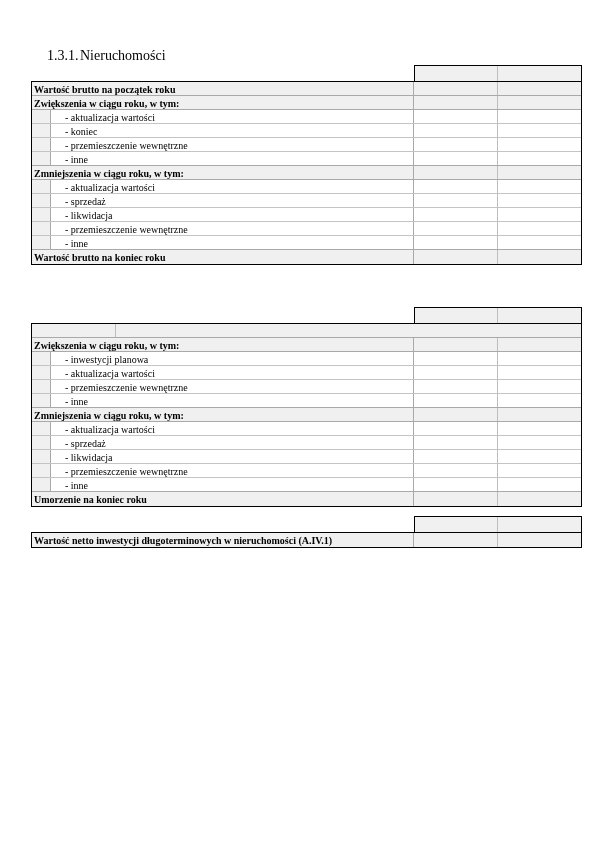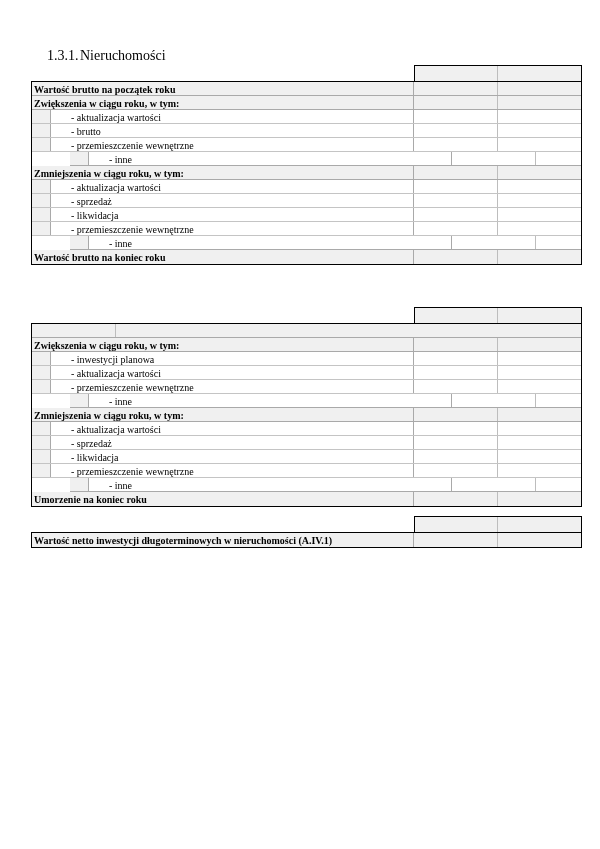--- a/index.html
+++ b/index.html
@@ -11,25 +11,25 @@
     .hdr .hcells { position: absolute; left: 383px; top: 0; width: 168px; height: 16px; border: 1.5px solid #000; border-bottom: none; box-sizing: border-box; display: flex; background: #f0f0f0; }
     .hdr .hcells .c1 { width: 83px; border-right: 1px solid #bdbdbd; box-sizing: border-box; }
     .hdr .hcells .c2 { flex: 1; }
     .tbl { border: 1.5px solid #000; box-sizing: border-box; }
     .row { display: flex; height: 14px; border-bottom: 1px solid #a9a9a9; box-sizing: border-box; font-size: 10px; line-height: 15.6px; }
     .row:last-child { border-bottom: none; justify-content: center; }
     .row .label { width: 382px; box-sizing: border-box; border-right: 1px solid #a9a9a9; display: flex; }
     .row.bold .label { font-weight: bold; padding-left: 2px; background: #f0f0f0; }
     .row.bold .v { background: #f0f0f0; }
     .row .indent { width: 19px; background: #f0f0f0; border-right: 1px solid #a9a9a9; box-sizing: border-box; }
-    .row .sub { padding-left: 20px; }
+    .row .sub { padding-left: 14px; }
     .row .v { width: 84px; border-right: 1px solid #bdbdbd; box-sizing: border-box; }
     .row .v.last { flex: 1; border-right: none; }
     .row.sub-row { border-bottom: 1px solid #c4c4c4; }
-    .row.sub-row.grouplast { border-bottom: 1px solid #a9a9a9; margin-left: 38px; }
+    .row.sub-row.grouplast { border-bottom: 1px solid #a9a9a9; }
   </style>
 </head>
 <body>
 
 <div class="heading">
   <span class="num">1.3.1.</span><span>Nieruchomości</span>
 </div>
 
 <div class="block" style="top:65px;">
   <div class="hdr">
@@ -57,21 +57,21 @@
         <div class="label">
           <div class="indent"></div>
           <span class="sub">- aktualizacja wartości</span>
         </div>
         <div class="v"></div>
         <div class="v last"></div>
       </div>
       <div class="row sub-row">
         <div class="label">
           <div class="indent"></div>
-          <span class="sub">- brutto</span>
+          <span class="sub">- koniec</span>
         </div>
         <div class="v"></div>
         <div class="v last"></div>
       </div>
       <div class="row sub-row">
         <div class="label">
           <div class="indent"></div>
           <span class="sub">- przemieszczenie wewnętrzne</span>
         </div>
         <div class="v"></div>

